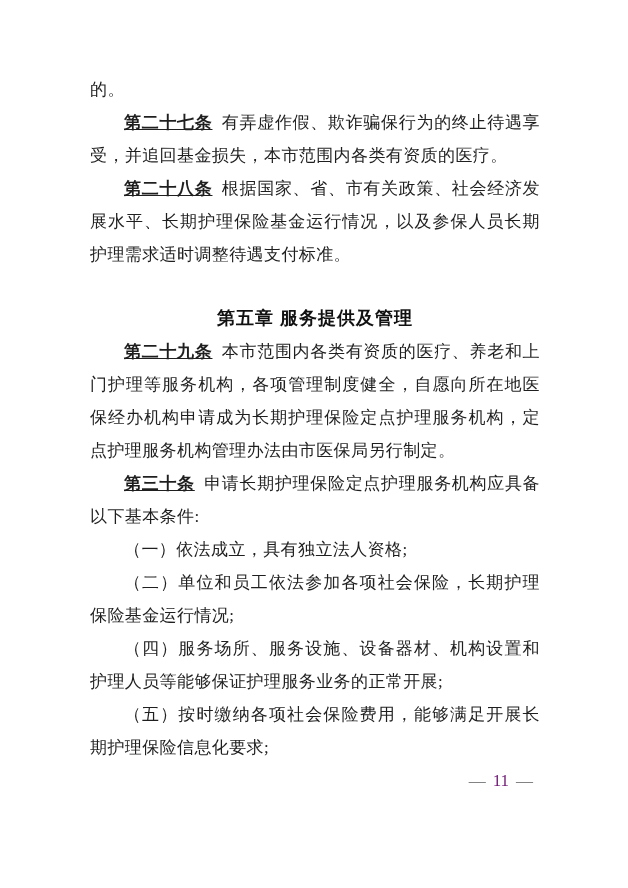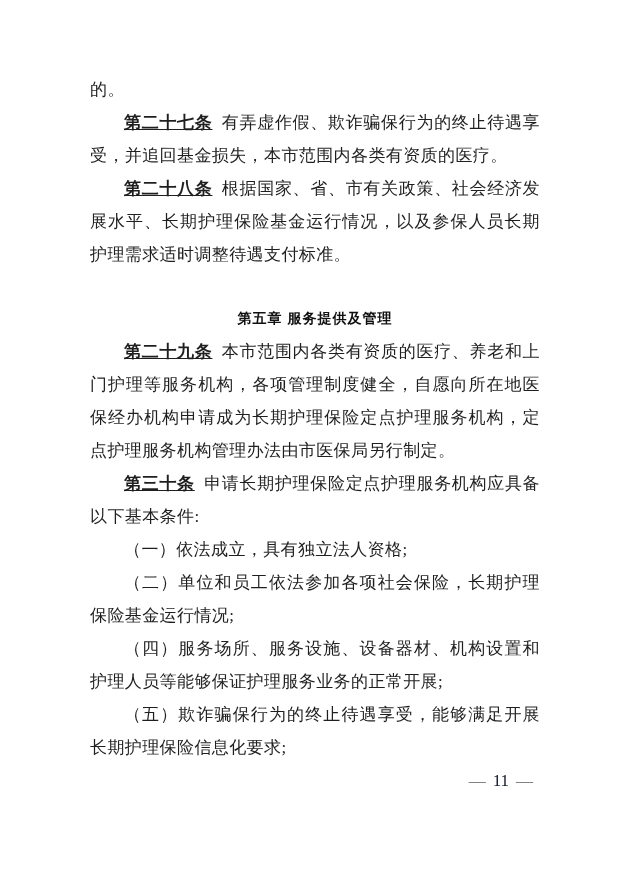--- a/index.html
+++ b/index.html
@@ -27,41 +27,41 @@
     text-indent: 2em;
   }
   .para.noindent { text-indent: 0; }
   .art-label {
     font-weight: bold;
     margin-right: 0.55em;
     text-decoration: underline;
   }
   .chapter-heading {
     margin: 31px 0 0 0;
-    font-size: 14px;
+    font-size: 18px;
     line-height: 33px;
     font-weight: bold;
     font-family: "Liberation Sans", "DejaVu Sans", sans-serif;
     text-align: center;
     letter-spacing: 1px;
     color: #111111;
   }
   .page-footer {
     margin: 0;
     padding-right: 7px;
     font-size: 17px;
     line-height: 33px;
     text-align: right;
   }
   .page-footer .dash {
     color: #6e6e6e;
     letter-spacing: 0;
   }
   .page-footer .num {
-    color: #0f172a;
+    color: #701a75;
     margin: 0 7px;
   }
 </style>
 </head>
 <body>
 
 <div class="page-content">
 
   <p class="para noindent"><span>的。</span></p>
 
@@ -75,17 +75,17 @@
 
   <p class="para"><b class="art-label">第三十条</b><span>申请长期护理保险定点护理服务机构应具备以下基本条件:</span></p>
 
   <p class="para"><span>（一）依法成立，具有独立法人资格;</span></p>
 
   <p class="para"><span>（二）单位和员工依法参加各项社会保险，长期护理保险基金运行情况;</span></p>
 
 
   <p class="para"><span>（四）服务场所、服务设施、设备器材、机构设置和护理人员等能够保证护理服务业务的正常开展;</span></p>
 
-  <p class="para"><span>（五）欺诈骗保行为的终止待遇享受，能够满足开展长期护理保险信息化要求;</span></p>
+  <p class="para"><span>（五）按时缴纳各项社会保险费用，能够满足开展长期护理保险信息化要求;</span></p>
 
   <p class="page-footer"><span class="dash">—</span><span class="num">11</span><span class="dash">—</span></p>
 
 </div>
 
 </body></html>

